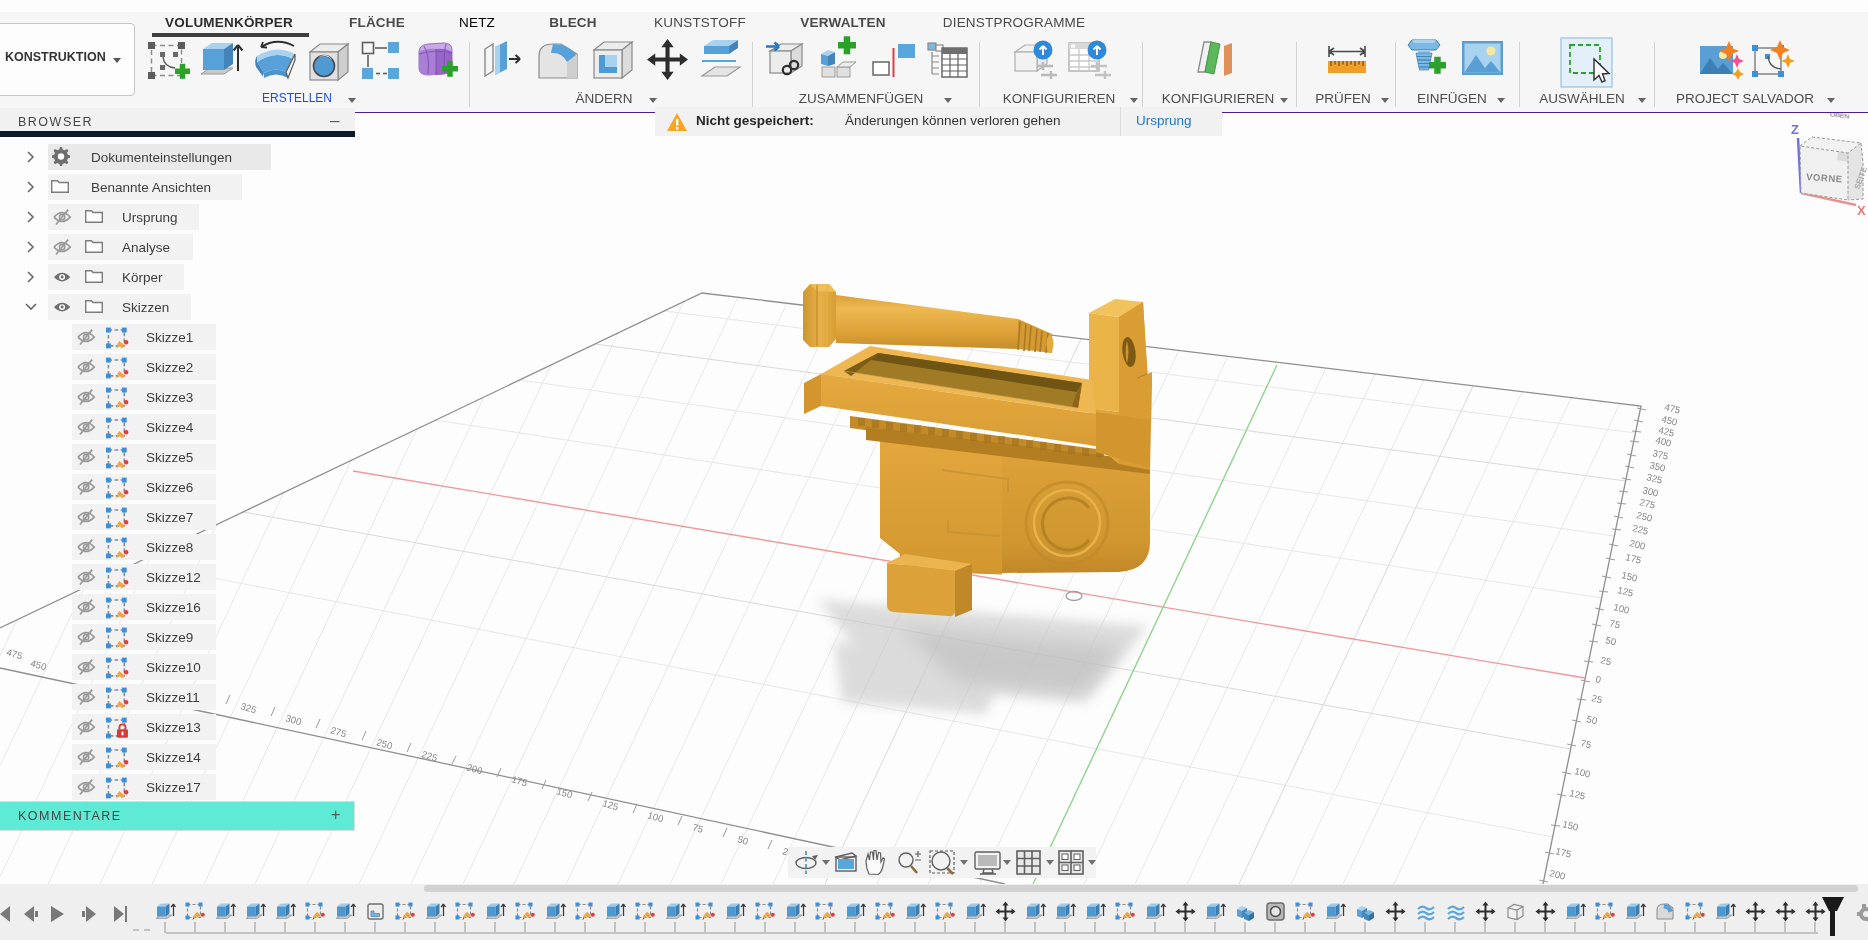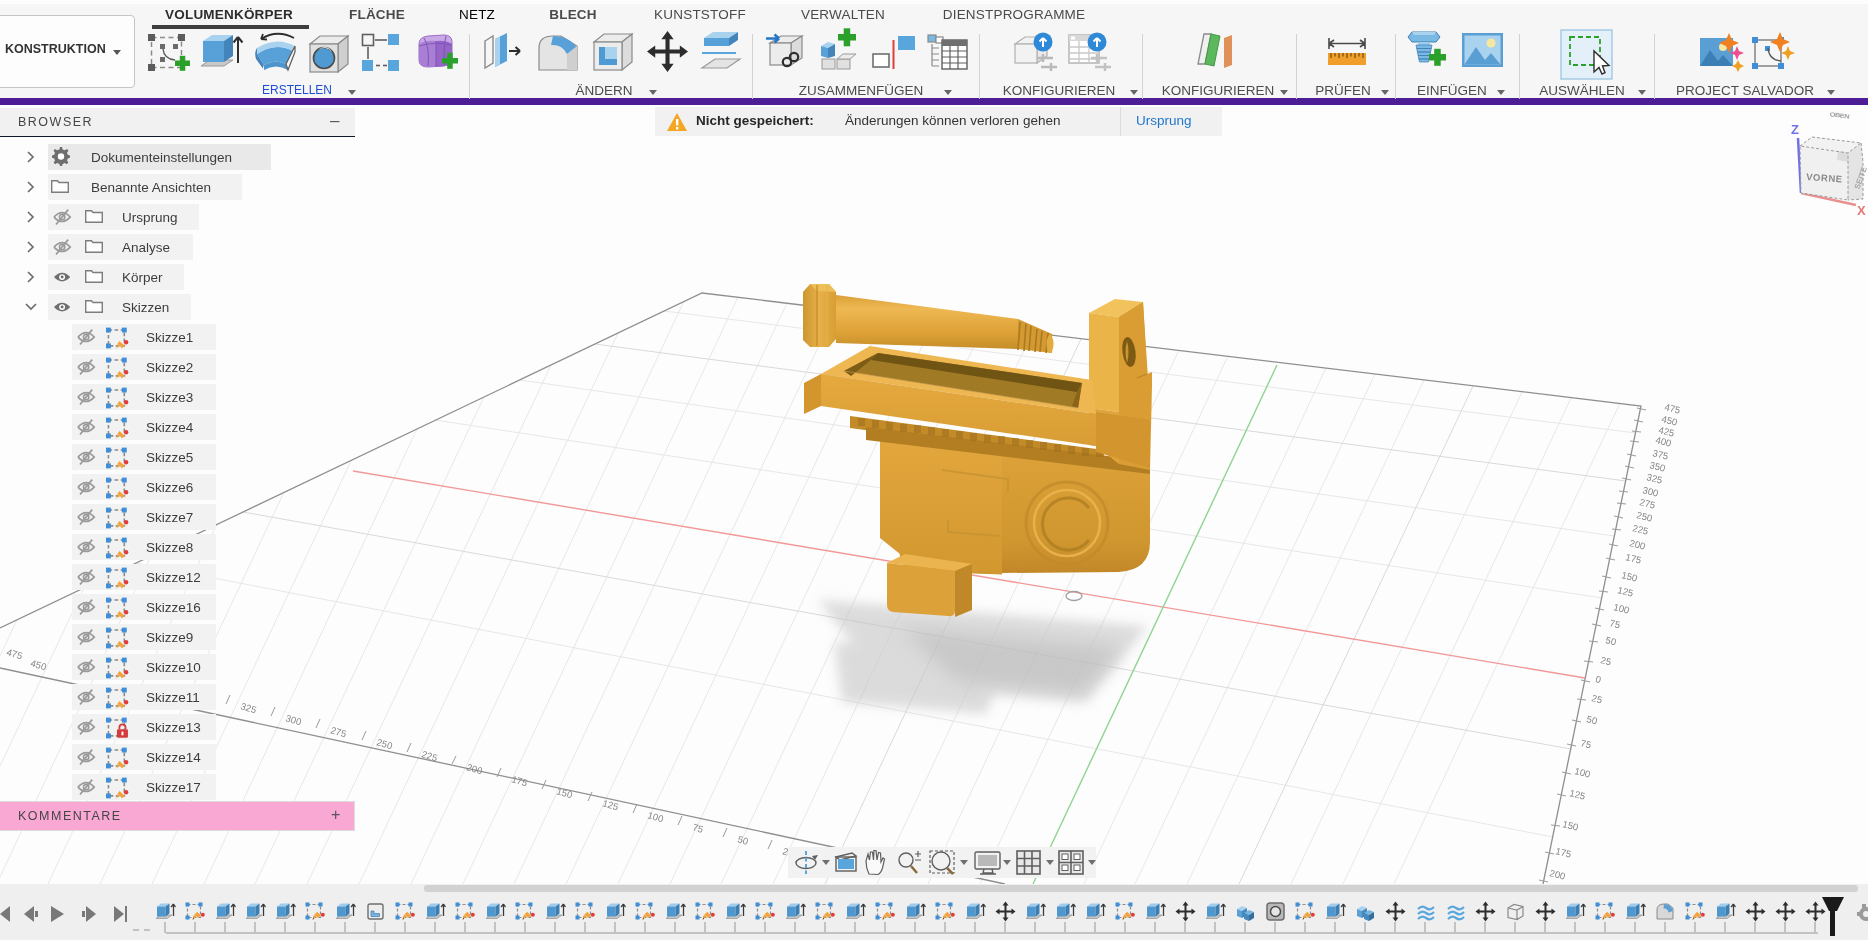--- a/index.html
+++ b/index.html
@@ -452,27 +452,27 @@
       <rect x="72" y="774" width="144" height="26" fill="#f2f2f2"></rect>
       <use href="#tEyeS" transform="translate(78,779) scale(1.35)"></use>
       <use href="#tSk" transform="translate(106,777) scale(1.22)"></use>
       <text x="146" y="792" font-size="13.5" fill="#3d3d3d">Skizze17</text>
       <rect x="72" y="804" width="144" height="26" fill="#f2f2f2"></rect>
       <use href="#tEyeS" transform="translate(78,809) scale(1.35)"></use>
       <use href="#tSk" transform="translate(106,807) scale(1.22)"></use>
       <text x="146" y="822" font-size="13.5" fill="#3d3d3d">Skizze18</text>
     </g>
   </svg>
-<div style="position:absolute;top:4px;left:0;width:1868px;height:101px;background:#f6f6f6;border-bottom:7px solid #4c1d95">
+<div style="position:absolute;top:12px;left:0;width:1868px;height:101px;background:#f6f6f6;border-bottom:1px solid #4c1d95">
     <div style="position:absolute;top:3px;left:229px;transform:translateX(-50%);font-size:13.5px;font-weight:bold;color:#2d2d2d;letter-spacing:0.2px;white-space:nowrap">VOLUMENKÖRPER</div>
     <div style="position:absolute;top:3px;left:377px;transform:translateX(-50%);font-size:13.5px;font-weight:bold;color:#4a4a4a;letter-spacing:0.2px;white-space:nowrap">FLÄCHE</div>
     <div style="position:absolute;top:3px;left:477px;transform:translateX(-50%);font-size:13.5px;font-weight:normal;color:#000000;letter-spacing:0.2px;white-space:nowrap">NETZ</div>
     <div style="position:absolute;top:3px;left:573px;transform:translateX(-50%);font-size:13.5px;font-weight:bold;color:#4a4a4a;letter-spacing:0.2px;white-space:nowrap">BLECH</div>
     <div style="position:absolute;top:3px;left:700px;transform:translateX(-50%);font-size:13.5px;font-weight:normal;color:#4a4a4a;letter-spacing:0.2px;white-space:nowrap">KUNSTSTOFF</div>
-    <div style="position:absolute;top:3px;left:843px;transform:translateX(-50%);font-size:13.5px;font-weight:normal;color:#4a4a4a;letter-spacing:0.2px;white-space:nowrap">VERWALTEN</div>
+    <div style="position:absolute;top:3px;left:843px;transform:translateX(-50%);font-size:13.5px;font-weight:bold;color:#4a4a4a;letter-spacing:0.2px;white-space:nowrap">VERWALTEN</div>
     <div style="position:absolute;top:3px;left:1014px;transform:translateX(-50%);font-size:13.5px;font-weight:normal;color:#4a4a4a;letter-spacing:0.2px;white-space:nowrap">DIENSTPROGRAMME</div>
     <div style="position:absolute;top:21px;left:152px;width:157px;height:4px;background:#3e3e3e"></div>
     <div style="position:absolute;top:79px;left:297px;transform:translateX(-50%);font-size:12px;color:#1d4ed8;white-space:nowrap">ERSTELLEN</div>
     <svg style="position:absolute;top:85px;left:348px" width="10" height="8">
       <polygon points="0,1 8,1 4,6" fill="#666"></polygon>
     </svg>
     <div style="position:absolute;top:79px;left:604px;transform:translateX(-50%);font-size:13.5px;color:#4c4c4c;white-space:nowrap">ÄNDERN</div>
     <svg style="position:absolute;top:85px;left:649px" width="10" height="8">
       <polygon points="0,1 8,1 4,6" fill="#666"></polygon>
     </svg>
@@ -718,25 +718,25 @@
     <svg style="position:absolute;left:11px;top:5px" width="22" height="20">
       <polygon points="11,1 21,19 1,19" fill="#f5a623"></polygon>
       <rect x="10" y="7" width="2.4" height="6.5" fill="#fff"></rect>
       <rect x="10" y="15" width="2.4" height="2.4" fill="#fff"></rect>
     </svg>
     <div style="position:absolute;left:41px;top:6px;font-size:13.5px;font-weight:bold;color:#262626">Nicht gespeichert:</div>
     <div style="position:absolute;left:190px;top:6px;font-size:13.5px;color:#333">Änderungen können verloren gehen</div>
     <div style="position:absolute;left:465px;top:0;width:1px;height:29px;background:#dcdcdc"></div>
     <div style="position:absolute;left:481px;top:6px;font-size:13.5px;color:#1f75cc">Ursprung</div>
   </div>
-<div style="position:absolute;top:108px;left:0;width:355px;height:29px;background:#f1f1f1;border-bottom:1px solid #0f172a">
+<div style="position:absolute;top:108px;left:0;width:355px;height:29px;background:#f1f1f1;border-bottom:6px solid #0f172a">
     <div style="position:absolute;left:18px;top:7px;font-size:12.5px;color:#454545;letter-spacing:1.5px">BROWSER</div>
     <div style="position:absolute;left:330px;top:3px;font-size:17px;color:#555">–</div>
   </div>
-<div style="position:absolute;top:801px;left:0;width:355px;height:30px;background:#f9a8d4;border:1px solid #dcdcdc;border-left:none">
+<div style="position:absolute;top:801px;left:0;width:355px;height:30px;background:#5eead4;border:1px solid #dcdcdc;border-left:none">
     <div style="position:absolute;left:18px;top:7px;font-size:12.5px;color:#454545;letter-spacing:1.5px">KOMMENTARE</div>
     <div style="position:absolute;left:331px;top:4px;font-size:16px;color:#555">+</div>
   </div>
 <div style="position:absolute;top:884px;left:0;width:1868px;height:56px;background:#efefef">
     <div style="position:absolute;top:1px;left:424px;width:1434px;height:7px;background:#d2d2d2;border-radius:3px"></div>
     <svg width="1868" height="56" viewBox="0 884 1868 56" style="position:absolute;top:0;left:0">
       <line x1="165" y1="922" x2="165" y2="933" stroke="#c2c2c2" stroke-width="2"></line>
       <use href="#icoE" x="155" y="901"></use>
       <line x1="195" y1="922" x2="195" y2="933" stroke="#c2c2c2" stroke-width="2"></line>
       <use href="#icoS" x="185" y="901"></use>

